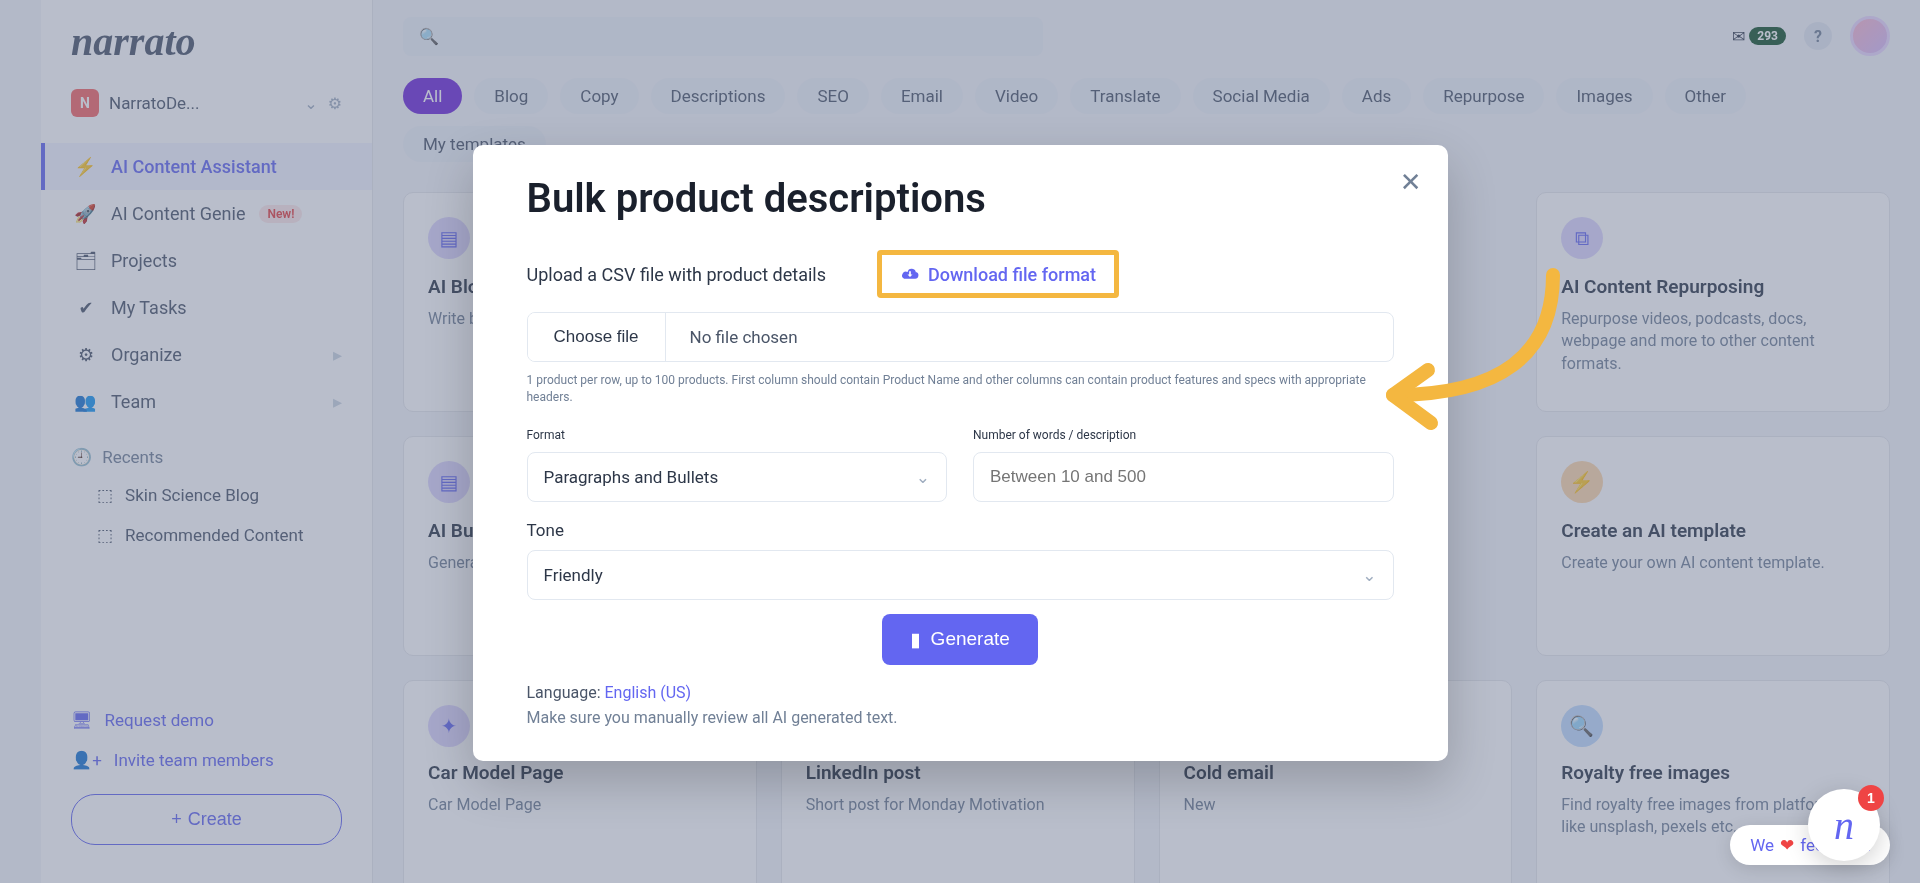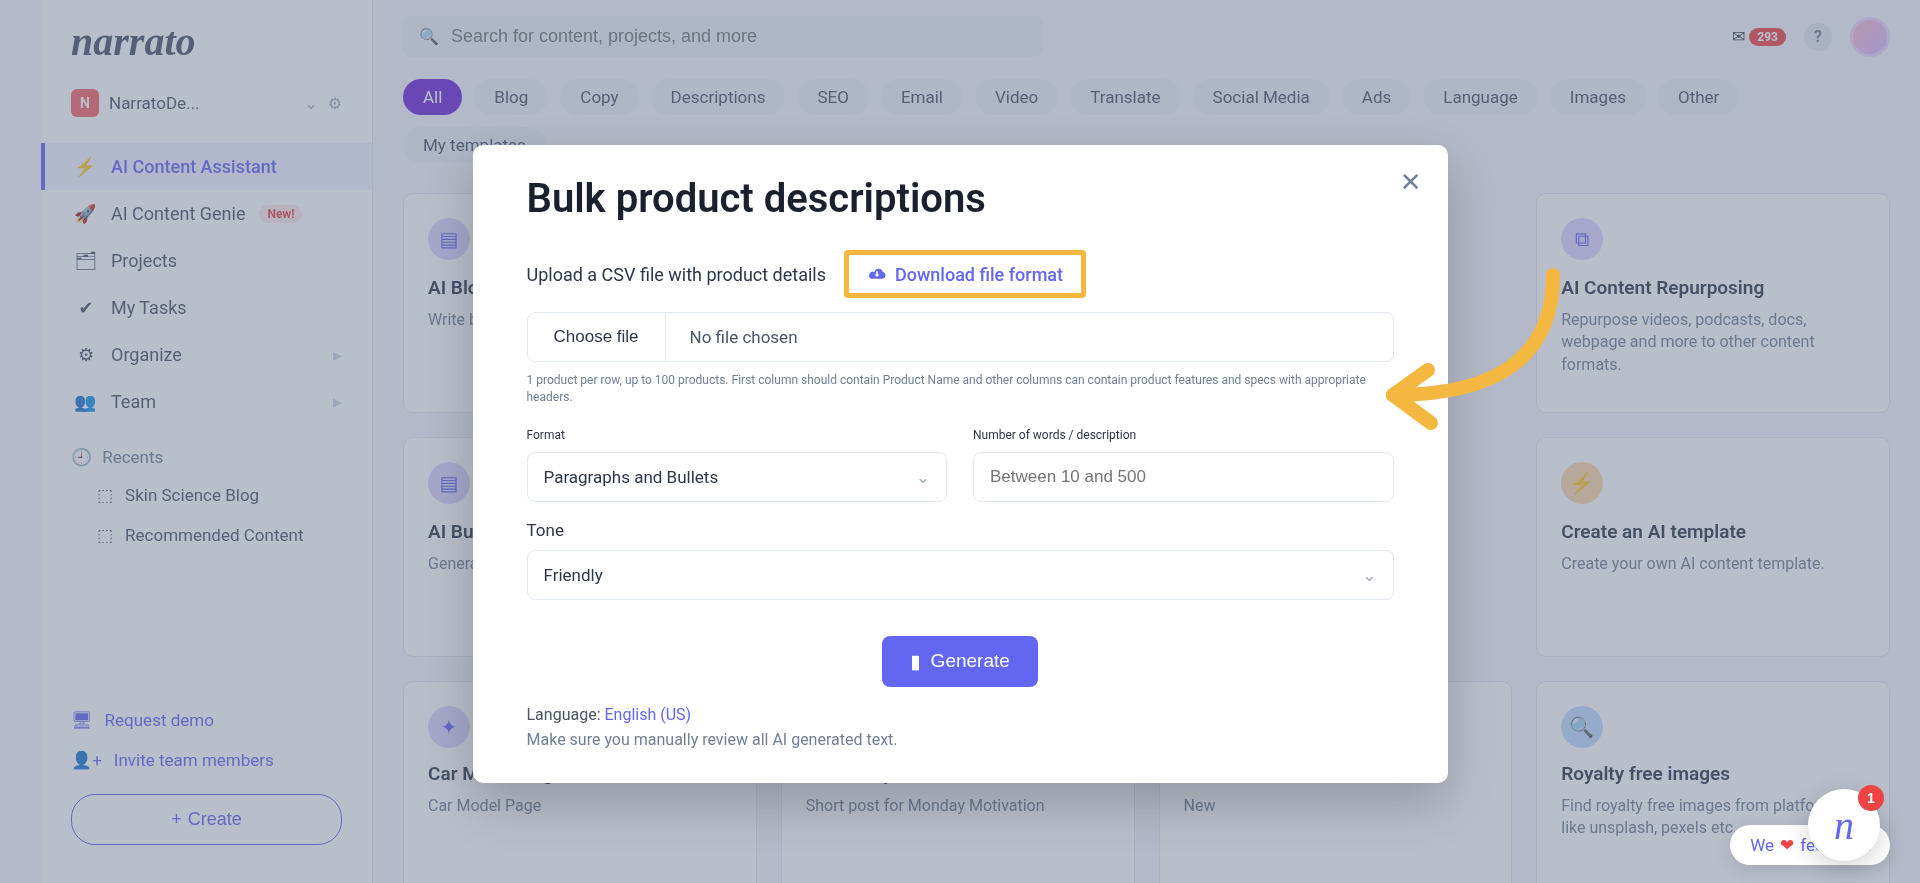--- a/index.html
+++ b/index.html
@@ -29,21 +29,21 @@
 .sidebar-footer { margin-top: auto; padding: 0 30px 20px; }
 .sf-link { display: flex; align-items: center; gap: 12px; padding: 10px 0; color: #6366f1; font-size: 17px; }
 .create-btn { margin-top: 14px; width: 100%; border: 1.5px solid #6366f1; color: #6366f1; background: #fff; border-radius: 24px; padding: 14px; font-size: 18px; font-weight: 500; display: flex; align-items: center; justify-content: center; gap: 6px; cursor: pointer; }
 
 .main { flex: 1; display: flex; flex-direction: column; }
 .topbar { display: flex; align-items: center; padding: 16px 30px; gap: 20px; }
 .search-wrap { display: flex; align-items: center; background: #edf2f7; border-radius: 8px; padding: 10px 16px; width: 640px; gap: 12px; color: #718096; }
 .search-input { border: none; background: transparent; flex: 1; font-size: 18px; outline: none; color: #4a5568; }
 .topbar-right { margin-left: auto; display: flex; align-items: center; gap: 18px; }
 .mail-badge { display: flex; align-items: center; gap: 4px; }
-.count-pill { background: #ef4444; color: #fff; font-size: 12px; font-weight: 700; padding: 2px 8px; border-radius: 10px; }
+.count-pill { background: #14532d; color: #fff; font-size: 12px; font-weight: 700; padding: 2px 8px; border-radius: 10px; }
 .help-ic { width: 28px; height: 28px; border-radius: 50%; background: #e2e8f0; display: flex; align-items: center; justify-content: center; color: #718096; font-weight: 700; }
 .avatar { width: 40px; height: 40px; border-radius: 50%; background: linear-gradient(135deg,#fbb6ce,#d6bcfa); border: 3px solid #e9d8fd; }
 
 .category-row { display: flex; gap: 12px; padding: 6px 30px 20px; flex-wrap: wrap; }
 .cat-pill { padding: 8px 20px; border-radius: 20px; background: #edf2f7; color: #4a5568; font-size: 17px; cursor: pointer; }
 .cat-pill.active { background: #6d28d9; color: #fff; }
 
 .cards-area { padding: 10px 30px; display: grid; grid-template-columns: repeat(4, 1fr); gap: 24px; overflow: hidden; }
 .card { border: 1px solid #e5e7eb; border-radius: 10px; padding: 24px; background: #fff; min-height: 220px; }
 .card-icon { width: 42px; height: 42px; border-radius: 50%; background: #ddd6fe; display: flex; align-items: center; justify-content: center; color: #6366f1; margin-bottom: 16px; font-size: 20px; }
@@ -54,30 +54,30 @@
 .card-tag { font-size: 14px; letter-spacing: 1px; color: #a0aec0; font-weight: 600; margin-left: 14px; vertical-align: middle; }
 .card-head-row { display: flex; align-items: center; gap: 12px; margin-bottom: 14px; }
 .card-head-row .card-icon { margin-bottom: 0; }
 
 .overlay { position: absolute; inset: 0; background: rgba(100,110,140,0.45); display: flex; align-items: flex-start; justify-content: center; padding-top: 145px; }
 .modal { width: 975px; background: #fff; border-radius: 10px; padding: 30px 54px 34px; position: relative; box-shadow: 0 20px 50px rgba(0,0,0,0.2); }
 .modal-close { position: absolute; top: 22px; right: 26px; font-size: 26px; color: #718096; cursor: pointer; background: none; border: none; }
 .modal-title { font-size: 40px; font-weight: 600; color: #1a202c; margin-bottom: 28px; }
 .upload-row { display: flex; align-items: center; gap: 18px; font-size: 18px; color: #2d3748; margin-bottom: 14px; }
 .dl-link { color: #6366f1; display: inline-flex; align-items: center; gap: 8px; text-decoration: none; font-weight: 500; padding: 6px 10px; }
-.highlight-box { border: 5px solid #f4b740; padding: 2px 8px; border-radius: 4px; }
+.highlight-box { border: 5px solid #f4b740; padding: 2px 8px; border-radius: 4px; margin-left: 33px; }
 .file-row { display: flex; align-items: center; border: 1px solid #e2e8f0; border-radius: 8px; overflow: hidden; margin-bottom: 10px; }
 .choose-btn { padding: 14px 26px; border: none; border-right: 1px solid #e2e8f0; background: #fff; font-size: 17px; color: #2d3748; cursor: pointer; }
 .file-status { padding: 14px 24px; color: #4a5568; font-size: 17px; }
 .helper { font-size: 12px; color: #718096; line-height: 1.4; margin-bottom: 22px; }
 .form-grid { display: grid; grid-template-columns: 1fr 1fr; gap: 26px; margin-bottom: 18px; }
 .form-col label { display: block; font-size: 12px; color: #2d3748; margin-bottom: 10px; }
 .select-wrap, .text-input { width: 100%; border: 1px solid #e2e8f0; border-radius: 8px; padding: 14px 16px; font-size: 17px; color: #2d3748; background: #fff; display: flex; align-items: center; justify-content: space-between; }
 .text-input { outline: none; }
-.tone-row { margin-bottom: 36px; }
+.tone-row { margin-bottom: 14px; }
 .generate-btn { display: flex; align-items: center; gap: 10px; margin: 0 auto 18px; background: #6366f1; color: #fff; border: none; border-radius: 8px; padding: 14px 28px; font-size: 19px; font-weight: 500; cursor: pointer; }
 .lang-row { font-size: 16px; color: #4a5568; margin-bottom: 6px; }
 .lang-row a { color: #6366f1; text-decoration: none; }
 .review-row { font-size: 16px; color: #718096; }
 
 .arrow-annot { position: absolute; top: 120px; left: 880px; pointer-events: none; }
 
 .feedback-pill { position: fixed; bottom: 18px; right: 30px; background: #fff; border-radius: 30px; padding: 10px 20px; box-shadow: 0 4px 18px rgba(0,0,0,0.12); color: #6366f1; font-size: 17px; display: flex; align-items: center; gap: 6px; }
 .help-bubble { position: fixed; bottom: 22px; right: 40px; width: 72px; height: 72px; border-radius: 50%; background: #fff; box-shadow: 0 6px 24px rgba(0,0,0,0.18); display: flex; align-items: center; justify-content: center; font-family: cursive; font-size: 40px; color: #6366f1; font-style: italic; }
 .help-bubble .red-dot { position: absolute; top: -4px; right: -4px; width: 26px; height: 26px; border-radius: 50%; background: #ef4444; color: #fff; font-size: 14px; font-weight: 700; display: flex; align-items: center; justify-content: center; font-style: normal; font-family: sans-serif; }
@@ -152,21 +152,20 @@
         <span>+</span>
         <span>Create</span>
       </button>
     </div>
   </aside>
 
   <main class="main">
     <div class="topbar">
       <div class="search-wrap">
         <span>🔍</span>
-        <input class="search-input" placeholder="Search for content, projects, and more" style="">
       </div>
       <div class="topbar-right">
         <div class="mail-badge">
           <span>✉</span>
           <span class="count-pill">293</span>
         </div>
         <div class="help-ic">?</div>
         <div class="avatar"></div>
       </div>
     </div>
@@ -175,21 +174,21 @@
       <div class="cat-pill active">All</div>
       <div class="cat-pill">Blog</div>
       <div class="cat-pill">Copy</div>
       <div class="cat-pill">Descriptions</div>
       <div class="cat-pill">SEO</div>
       <div class="cat-pill">Email</div>
       <div class="cat-pill">Video</div>
       <div class="cat-pill">Translate</div>
       <div class="cat-pill">Social Media</div>
       <div class="cat-pill">Ads</div>
-      <div class="cat-pill">Language</div>
+      <div class="cat-pill">Repurpose</div>
       <div class="cat-pill">Images</div>
       <div class="cat-pill">Other</div>
       <div class="cat-pill">My templates</div>
     </div>
 
     <div class="cards-area">
 
       <div class="card">
         <div class="card-icon">▤</div>
         <div class="card-title">AI Blog Wri</div>

